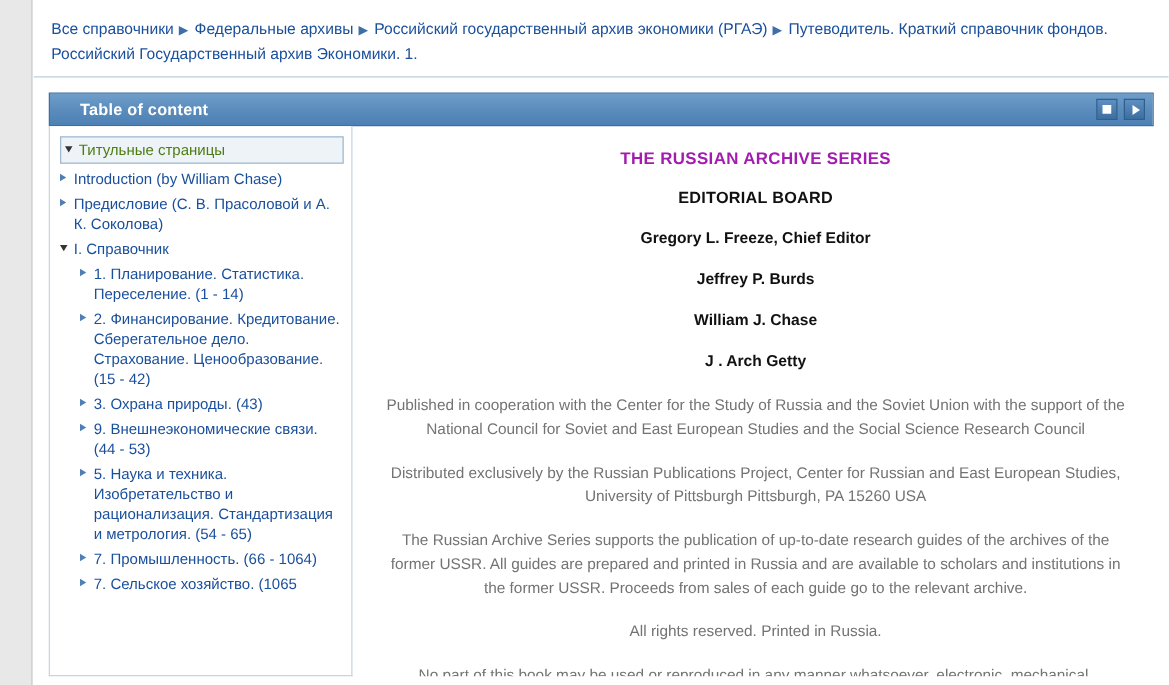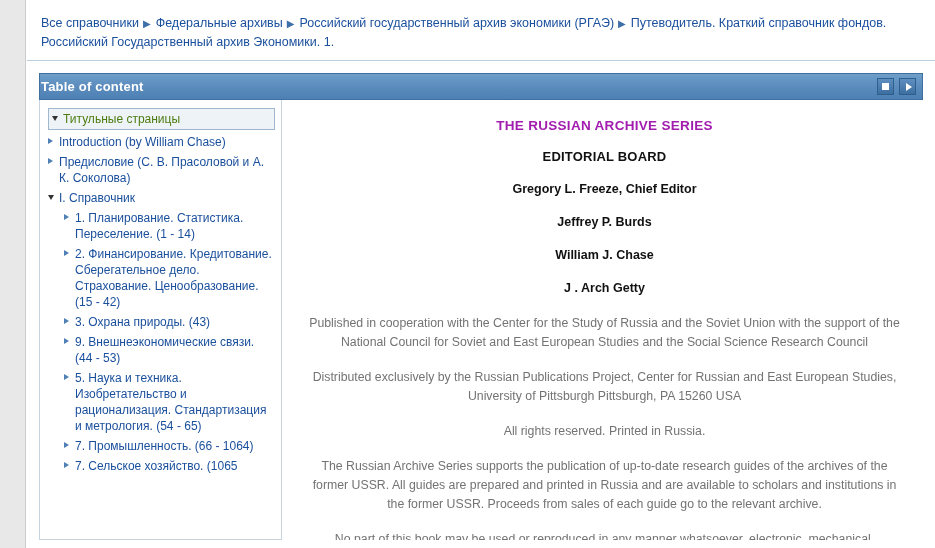--- a/index.html
+++ b/index.html
@@ -56,21 +56,21 @@
     vertical-align: baseline;
   }
   
   .toc-header {
     margin: 12px 12px 0 12px;
     height: 27px;
     background: linear-gradient(to bottom, #6f9ec9 0%, #5b8cbd 50%, #4d80b4 100%);
     border: 1px solid #3e6f9e;
     display: flex;
     align-items: center;
-    padding: 0 6px 0 1px;
+    padding: 0 6px 0 24px;
     color: #ffffff;
   }
   .toc-header-title {
     font-size: 13px;
     font-weight: bold;
     letter-spacing: .2px;
     flex: 1;
   }
   .hdr-btn {
     width: 17px; height: 17px;
@@ -267,20 +267,20 @@
 
       <div class="doc-panel">
         <div class="doc-title">THE RUSSIAN ARCHIVE SERIES</div>
         <div class="doc-sub">EDITORIAL BOARD</div>
         <div class="doc-person">Gregory L. Freeze, Chief Editor</div>
         <div class="doc-person">Jeffrey P. Burds</div>
         <div class="doc-person">William J. Chase</div>
         <div class="doc-person">J . Arch Getty</div>
         <div class="doc-para just">Published in cooperation with the Center for the Study of Russia and the Soviet Union with the support of the National Council for Soviet and East European Studies and the Social Science Research Council</div>
         <div class="doc-para just">Distributed exclusively by the Russian Publications Project, Center for Russian and East European Studies, University of Pittsburgh Pittsburgh, PA 15260 USA</div>
+        <div class="doc-para just">The Russian Archive Series supports the publication of up-to-date research guides of the archives of the former USSR. All guides are prepared and printed in Russia and are available to scholars and institutions in the former USSR. Proceeds from sales of each guide go to the relevant archive.</div>
         <div class="doc-para">All rights reserved. Printed in Russia.</div>
-        <div class="doc-para just">The Russian Archive Series supports the publication of up-to-date research guides of the archives of the former USSR. All guides are prepared and printed in Russia and are available to scholars and institutions in the former USSR. Proceeds from sales of each guide go to the relevant archive.</div>
         <div class="doc-para just">No part of this book may be used or reproduced in any manner whatsoever, electronic, mechanical,</div>
       </div>
 
     </div>
   </div>
 </div>
 
 </body></html>

